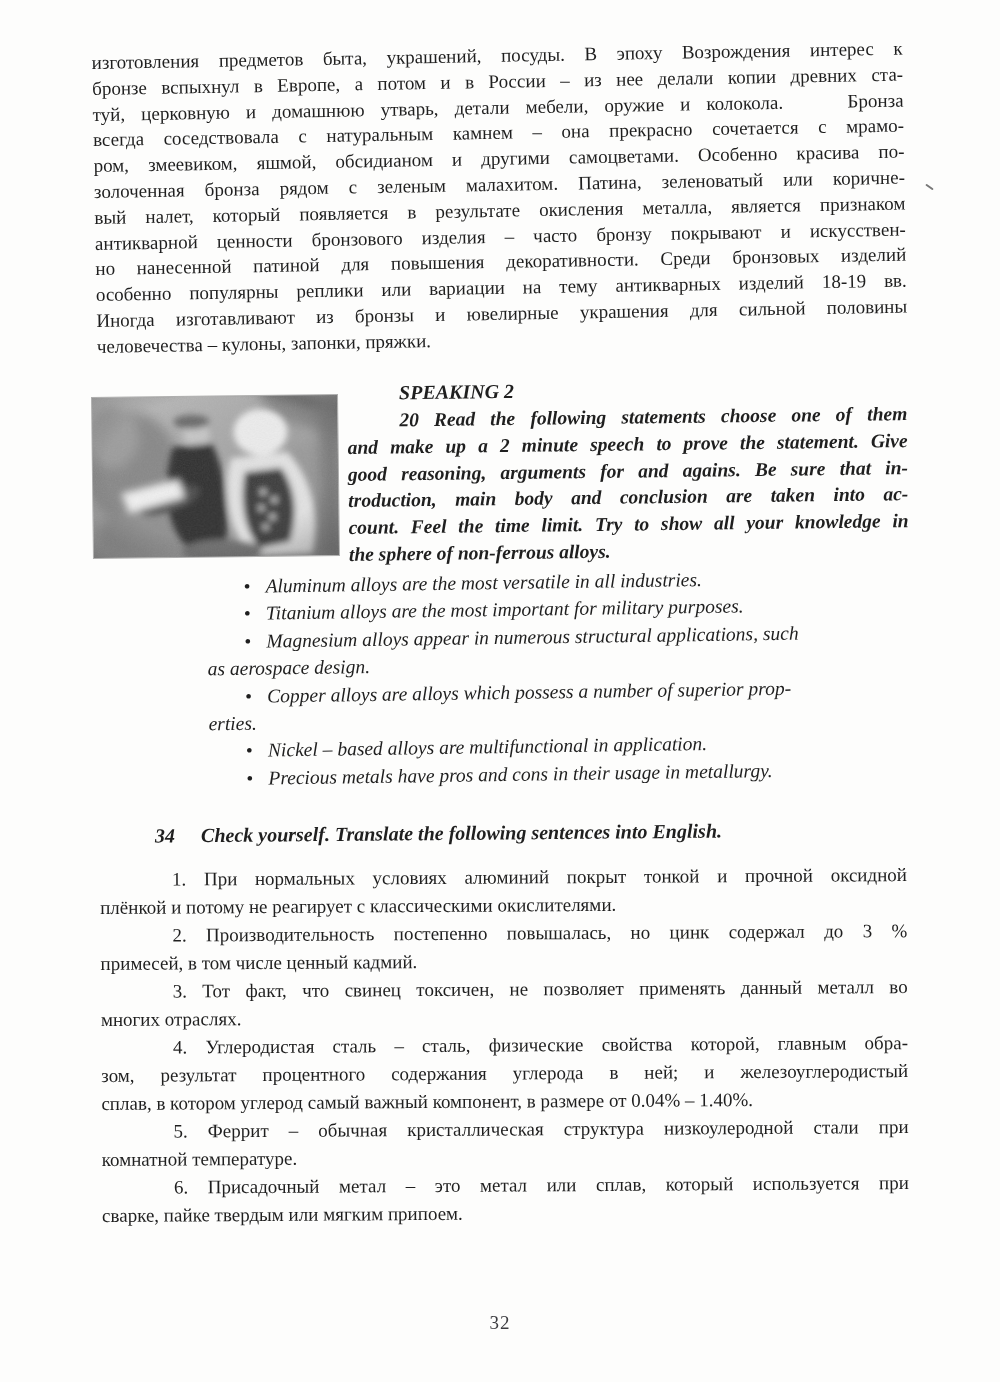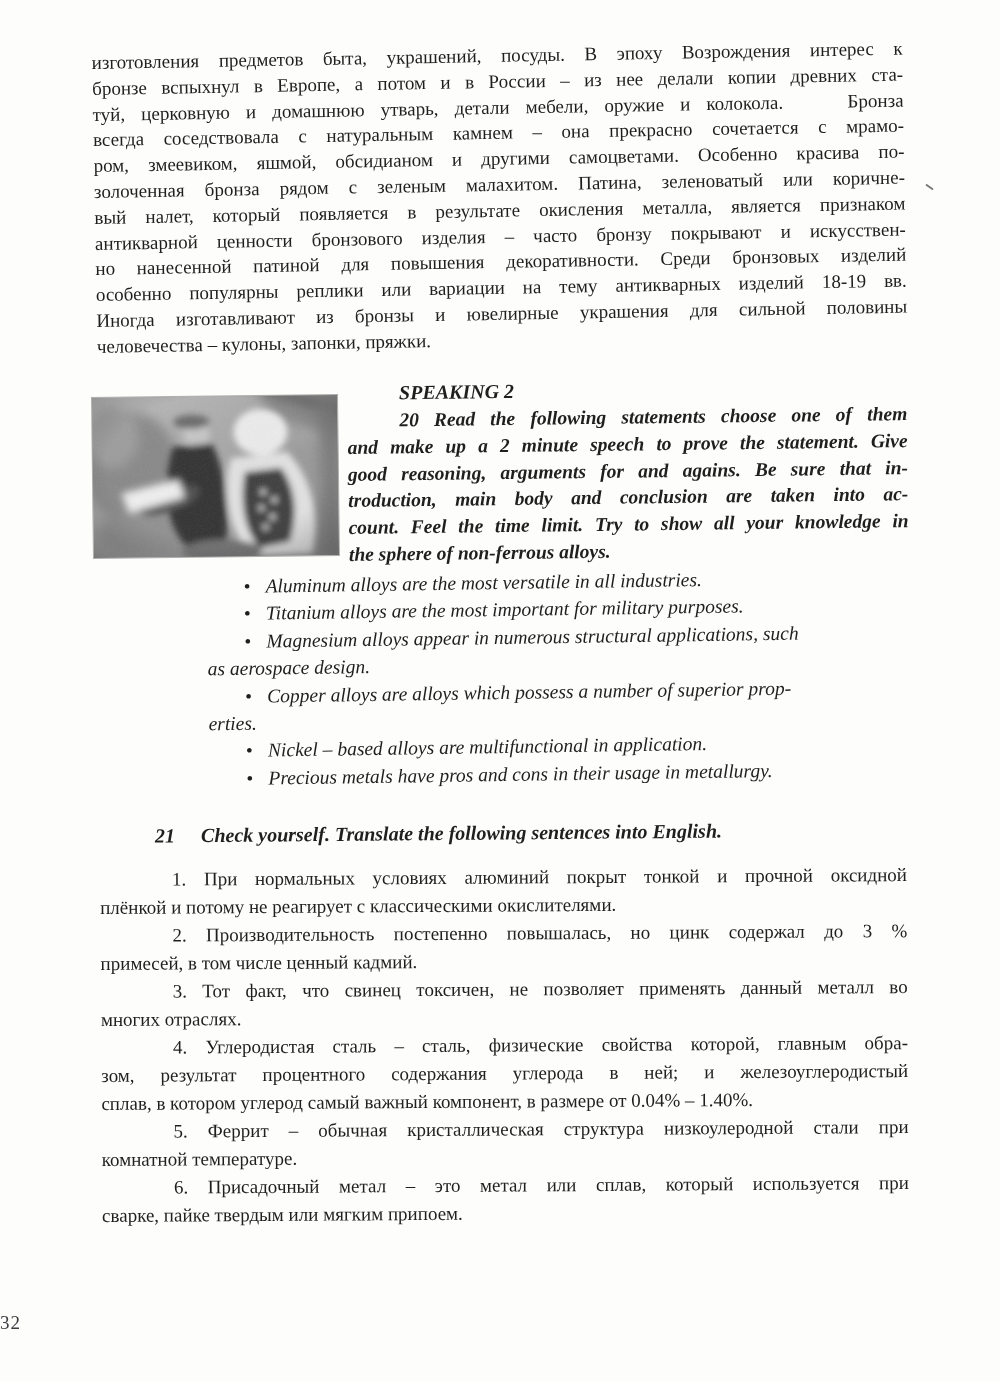--- a/index.html
+++ b/index.html
@@ -78,21 +78,21 @@
     padding-left:4px;
     font-size:19px;line-height:28px;
     transform:rotate(-0.35deg);transform-origin:0 50%;
   }
   .sentences .line.ind{text-indent:72px;}
   .sentences{padding-top:8px;}
 
   
   .pagenum{
     position:absolute;left:0;bottom:48px;width:100%;
-    font-size:19px;color:#3c3c40;
+    text-align:center;font-size:19px;color:#3c3c40;
     letter-spacing:1px;
   }
 
   
   .scan-mark{
     position:absolute;left:925px;top:186px;
     width:9px;height:2px;background:#555;
     transform:rotate(35deg);border-radius:1px;opacity:.8;
   }
 </style>
@@ -204,21 +204,21 @@
         </div>
         <div class="item">
           <div class="line bl"><span class="dot">•</span>Nickel – based alloys are multifunctional in application.</div>
         </div>
         <div class="item">
           <div class="line bl"><span class="dot">•</span>Precious metals have pros and cons in their usage in metallurgy.</div>
         </div>
       </section>
 
     <section class="task21">
-      <span class="num">21</span><span class="txt">Check yourself. Translate the following sentences into English.</span>
+      <span class="num">34</span><span class="txt">Check yourself. Translate the following sentences into English.</span>
     </section>
 
     <section class="sentences just">
         <div class="item">
           <div class="line ind">1. При нормальных условиях алюминий покрыт тонкой и прочной оксидной</div>
           <div class="line end">плёнкой и потому не реагирует с классическими окислителями.</div>
         </div>
         <div class="item">
           <div class="line ind">2. Производительность постепенно повышалась, но цинк содержал до 3 %</div>
           <div class="line end">примесей, в том числе ценный кадмий.</div>

